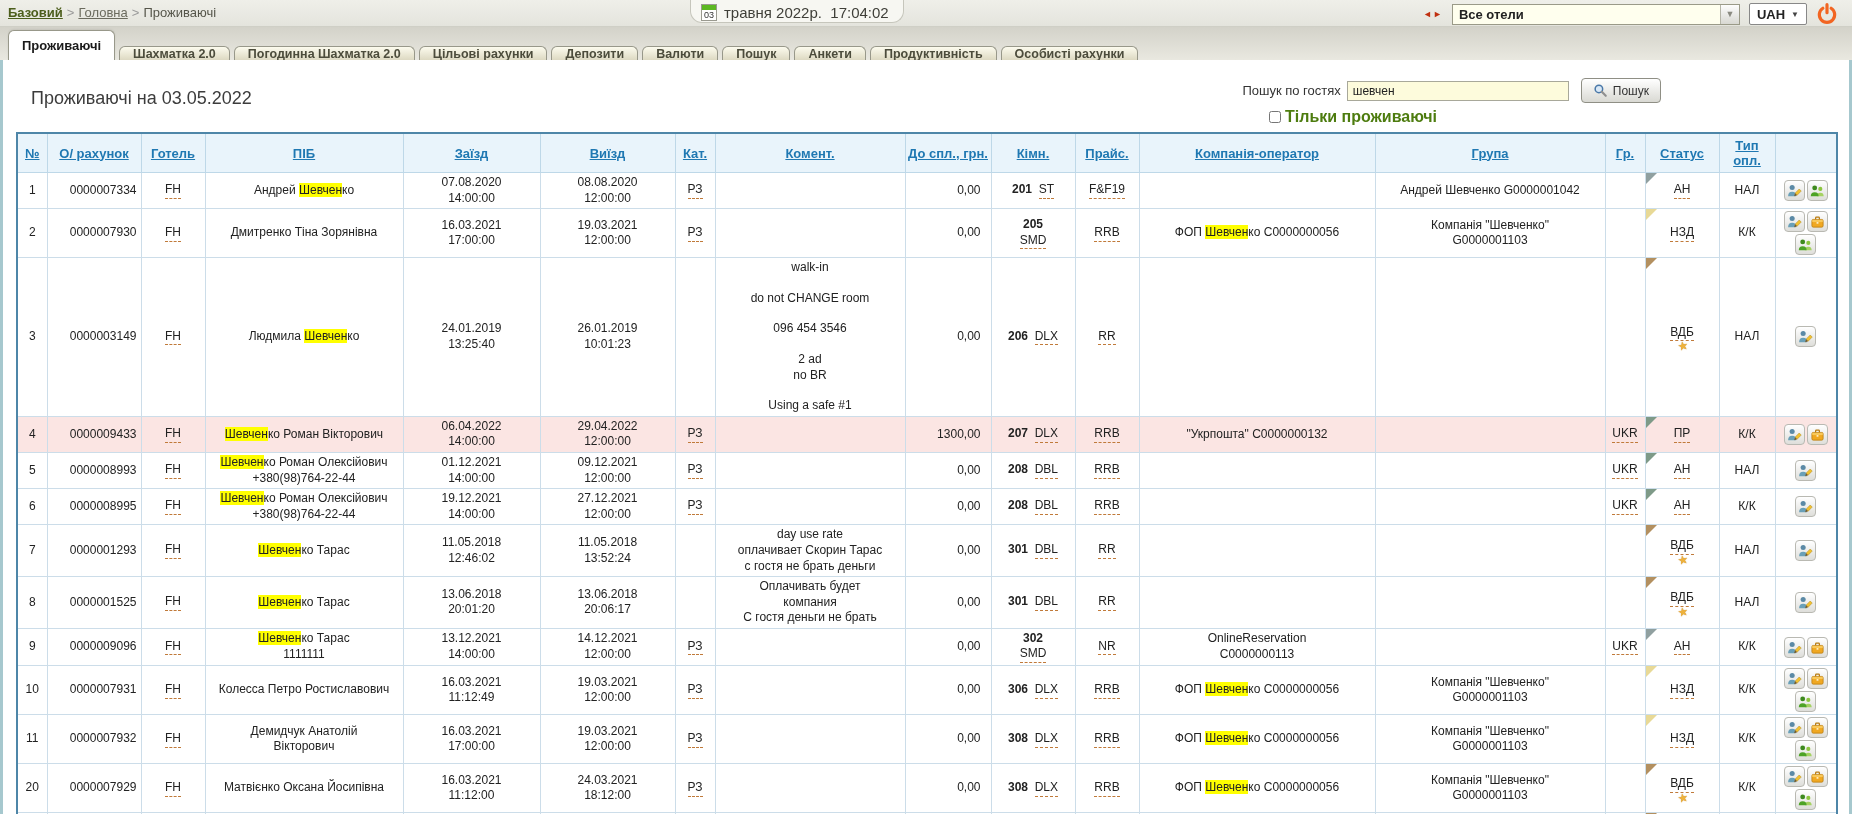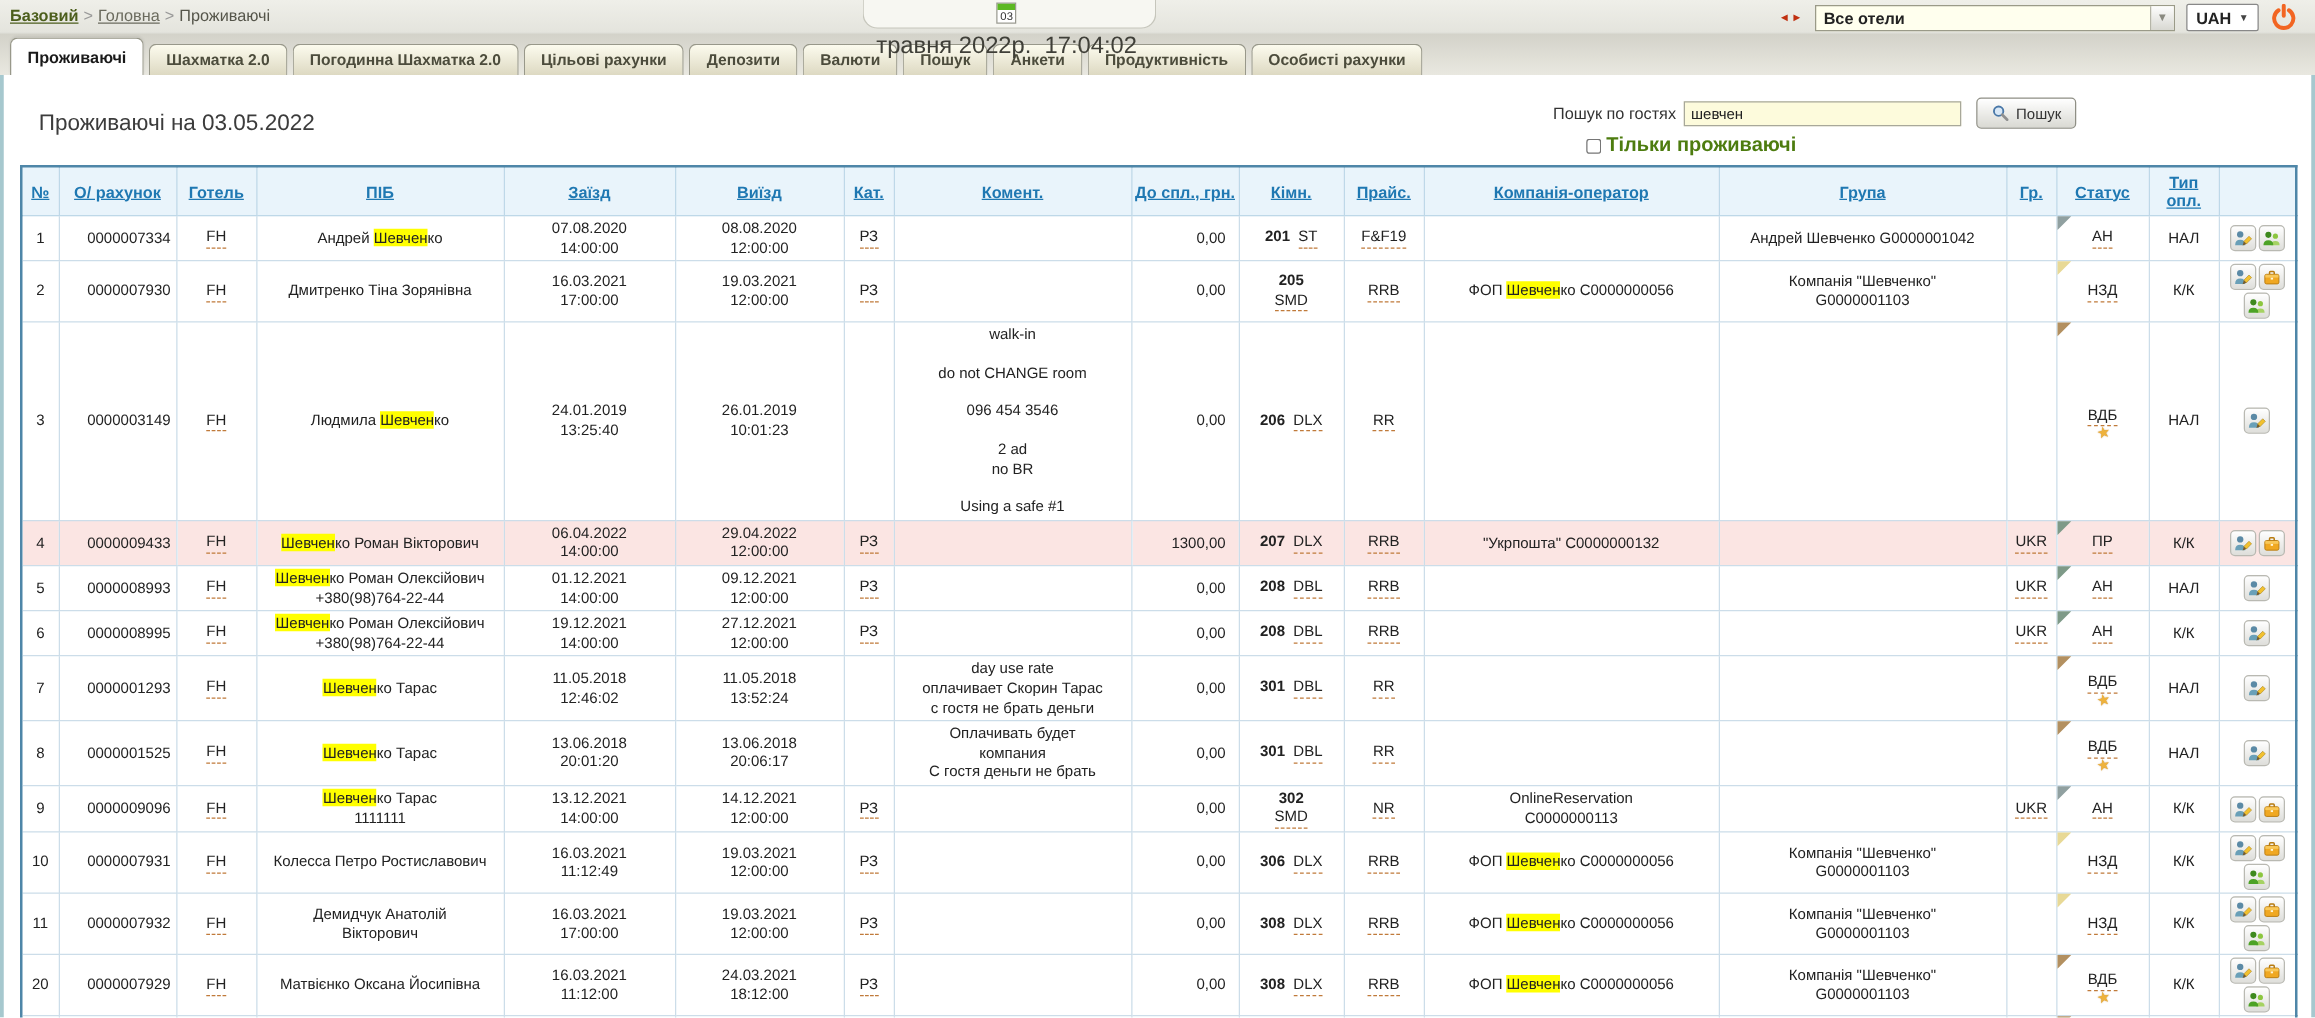--- a/index.html
+++ b/index.html
@@ -8,42 +8,42 @@
   
   .topbar { position:relative; height:27px; background:linear-gradient(#efefe9,#e4e4dd);
     border-bottom:1px solid #cfcfc6; }
   .crumbs { position:absolute; left:8px; top:5px; font-size:13px; color:#666; }
   .crumb-root { color:#4c5e1c; font-weight:bold; text-decoration:underline; cursor:pointer; }
   .crumb-link { color:#6b6b5e; text-decoration:underline; cursor:pointer; }
   .crumb-sep { color:#999; margin:0 4px; }
   .crumb-cur { color:#55554a; }
   .datebox { position:absolute; left:690px; top:0; height:23px; padding:2px 14px 0 10px;
     background:#f7f7f2; border:1px solid #c6c6bc; border-top:none;
-    border-radius:0 0 12px 12px; display:flex; align-items:center; gap:7px;flex-direction:column; }
+    border-radius:0 0 12px 12px; display:flex; align-items:center; gap:7px; }
   .calchip { width:16px; height:17px; border:1px solid #9a9a90; background:#fff;
     font-size:9px; text-align:center; }
   .calchip .caltop { height:5px; background:#5cb822; }
   .calchip .calnum { line-height:11px; color:#333; }
-  .datetext { font-size:19px; color:#3f3f38; }
+  .datetext { font-size:15px; color:#3f3f38; }
   .tb-right { position:absolute; right:14px; top:3px; display:flex; align-items:center; gap:9px; }
   .redarrows { color:#c03010; font-size:9px; letter-spacing:1px; cursor:pointer; }
   .hotel-select { width:288px; height:21px; background:#ffffee; border:1px solid #9a9a88;
     display:flex; align-items:center; cursor:pointer; }
   .hotel-select .hs-label { flex:1; font-size:13px; font-weight:bold; color:#222; padding-left:6px; }
   .hs-arrowbox { width:19px; height:19px; background:linear-gradient(#fdfdfd,#d8d8d2);
     border-left:1px solid #b5b5a8; color:#8a8a80; font-size:9px; text-align:center; line-height:19px; }
   .cur-select { height:22px; background:#fff; border:1px solid #888; border-radius:2px;
     padding:0 7px; font-size:13px; font-weight:bold; color:#222; display:flex;
     align-items:center; gap:6px; cursor:pointer; }
   .cur-select .ca { font-size:8px; color:#444; }
   .pwr { width:22px; height:22px; cursor:pointer; }
   
   .tabband { height:33px; background:linear-gradient(#d3d2c9,#e9e8e0);
     display:flex; align-items:flex-end; padding-left:8px; }
-  .tab { height:25px; margin-right:4px; padding:0 13px; display:flex; align-items:center;
+  .tab { height:14px; margin-right:4px; padding:0 13px; display:flex; align-items:center;
     background:linear-gradient(#fcfbee,#ddd9c2); border:1px solid #98988a; border-bottom:none;
     border-radius:6px 6px 0 0; font-size:12.5px; font-weight:bold; color:#4c4c3c;
     cursor:pointer; white-space:nowrap; }
   .tab.active { height:30px; background:#fff; color:#1a1a1a; font-size:13px;
     box-shadow:0 -1px 2px rgba(0,0,0,.08); }
   
   .page { position:relative; height:754px; border-left:3px solid #a6c8ce;
     border-right:3px solid #a6c8ce; background:#fff; }
   .title { position:absolute; left:28px; top:28px; font-size:18px; color:#3c3c3c; }
   .searchrow { position:absolute; right:188px; top:18px; display:flex; align-items:center; gap:6px; }

